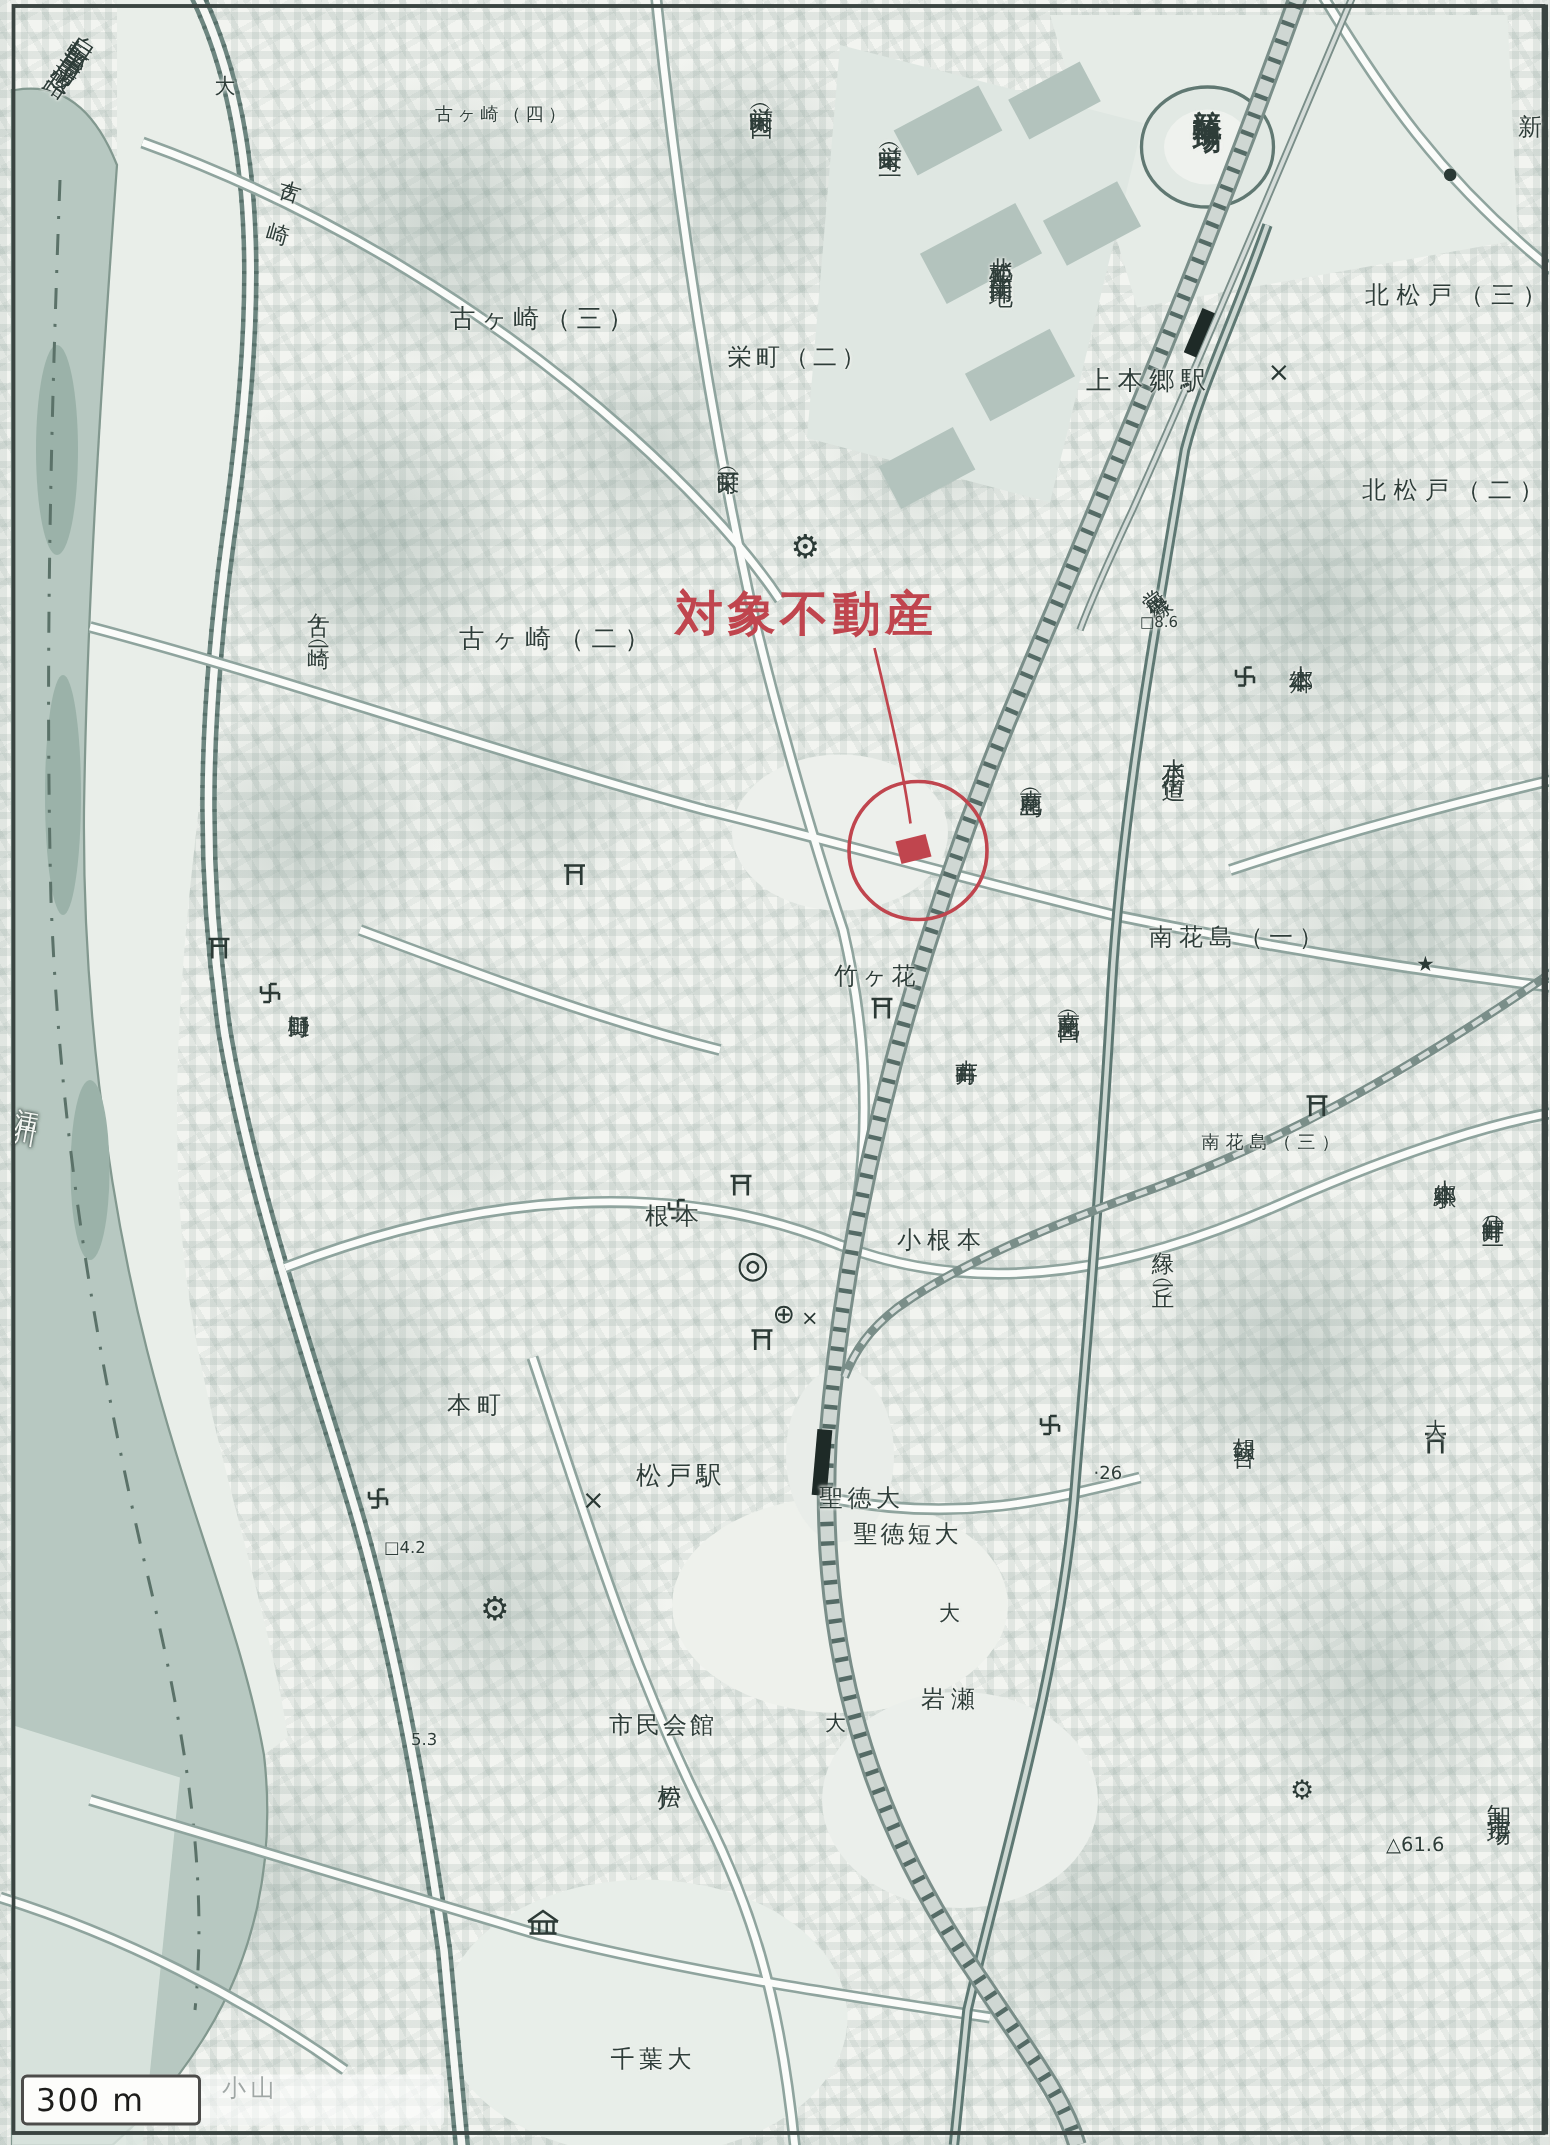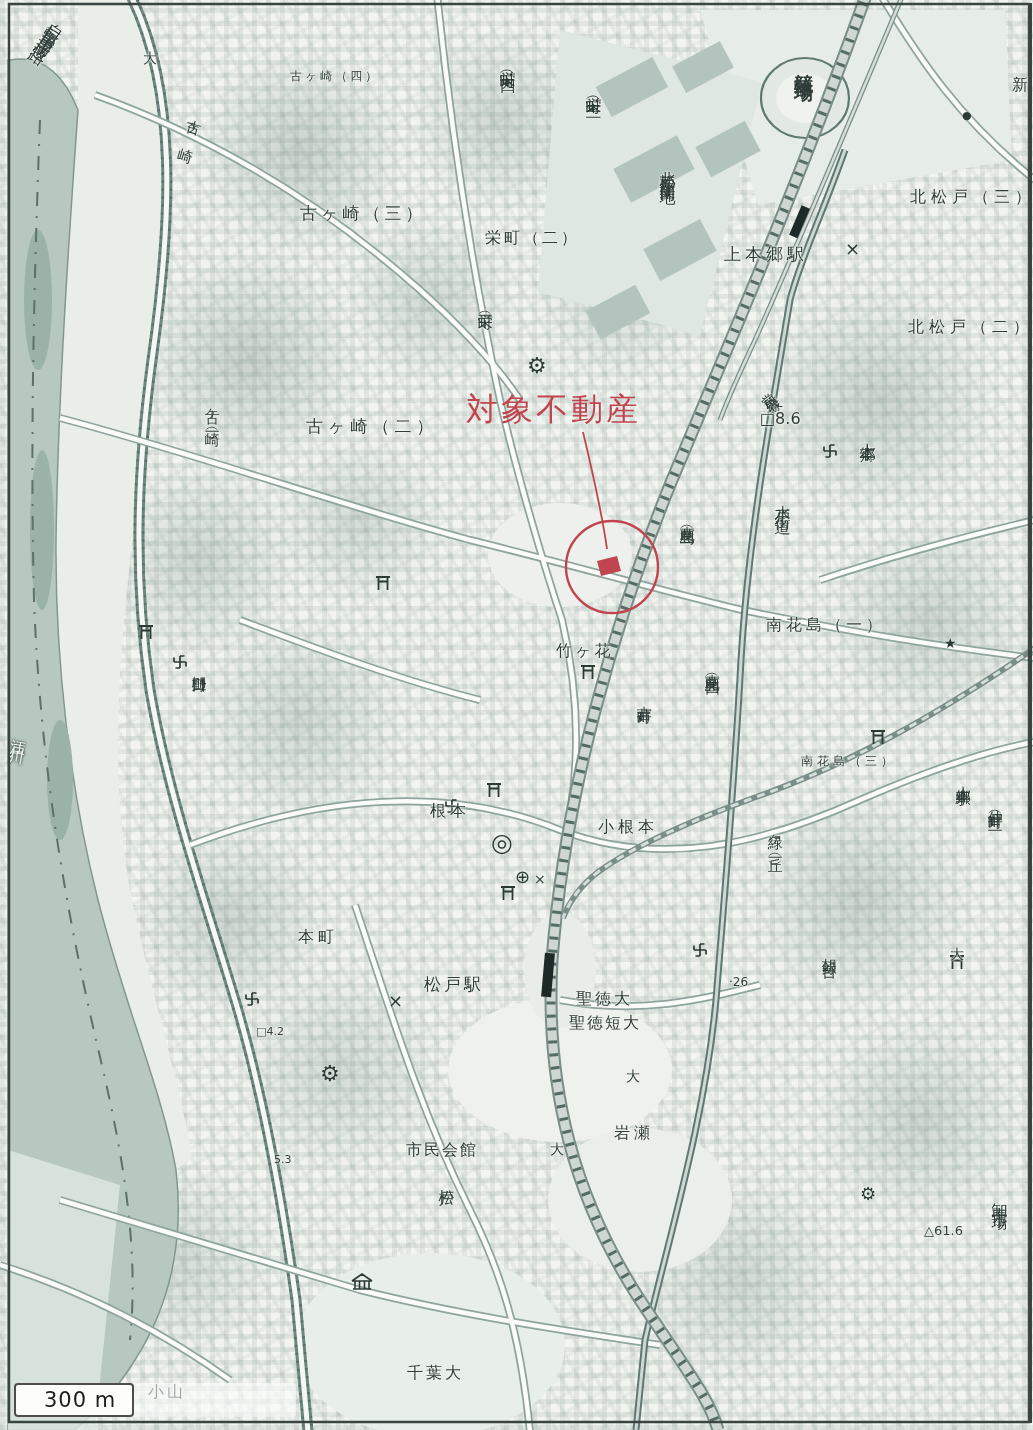--- a/index.html
+++ b/index.html
@@ -39,27 +39,27 @@
   #label-layer{position:absolute;inset:0;z-index:30;pointer-events:none;}
   .map-label{
     position:absolute;color:#2e3d39;white-space:nowrap;line-height:1.15;
     text-shadow:0 0 2px rgba(244,246,242,.95),0 0 2px rgba(244,246,242,.95),0 0 3px rgba(244,246,242,.9);
   }
   .map-label.v{writing-mode:vertical-rl;text-orientation:upright;}
   .map-symbol{position:absolute;color:#2b3a36;line-height:1;
     text-shadow:0 0 2px rgba(244,246,242,.9);}
   .annotation-text{
     position:absolute;left:450px;top:388px;z-index:40;
-    color:#c0454e;font-size:32px;font-weight:400;letter-spacing:3px;white-space:nowrap;margin-left:16px;
+    color:#c0454e;font-size:32px;font-weight:700;letter-spacing:3px;white-space:nowrap;
   }
   .scale-strip{position:absolute;left:14px;top:1383px;width:282px;height:34px;
     background:rgba(255,255,255,.55);z-index:45;border-radius:3px;}
   .scale-box{position:absolute;left:14px;top:1383px;width:120px;height:34px;z-index:46;
     background:#fdfdfb;border:2px solid #4c4c4a;border-radius:4px;box-sizing:border-box;
-    display:flex;align-items:center;padding-left:28px;
+    display:flex;align-items:center;padding-left:8px;
     font-size:21px;color:#1d1d1b;letter-spacing:1px;}
   .frame{position:absolute;left:8px;top:3px;right:1px;bottom:7px;z-index:48;
     border:2px solid #3a4441;pointer-events:none;}
 </style>
 </head>
 <body>
 
 <div class="stage">
 
   <div class="tex"></div>
@@ -213,32 +213,32 @@
       <div class="map-label v" style="left: 635px; top: 694px; font-size: 15px; letter-spacing: 2px;">吉井町</div>
       <div class="map-label" style="left: 430px; top: 762px; font-size: 16px; letter-spacing: 4px; margin-top: 40px;">根本</div>
       <div class="map-label v" style="left: 190px; top: 664px; font-size: 15px; letter-spacing: 2px;">樋野口</div>
       <div class="map-label" style="left: 598px; top: 818px; font-size: 16px; letter-spacing: 4px;">小根本</div>
       <div class="map-label v" style="left: 766px; top: 824px; font-size: 15px; letter-spacing: 2px;">緑ヶ丘（一）</div>
       <div class="map-label v" style="left: 954px; top: 774px; font-size: 15px; letter-spacing: 2px;">上本郷駅</div>
       <div class="map-label v" style="left: 986px; top: 799px; font-size: 15px; letter-spacing: 2px;">仲井町（三）</div>
       <div class="map-label v" style="left: 820px; top: 946px; font-size: 15px; letter-spacing: 3px;">胡録台</div>
       <div class="map-label" style="left: 298px; top: 928px; font-size: 16px; letter-spacing: 4px;">本町</div>
       <div class="map-label" style="left: 424px; top: 975px; font-size: 17px; letter-spacing: 3px;">松戸駅</div>
-      <div class="map-label" style="left: 576px; top: 990px; font-size: 16px; letter-spacing: 3px;">聖徳大</div>
+      <div class="map-label" style="left: 546px; top: 990px; font-size: 16px; letter-spacing: 3px;">聖徳大</div>
       <div class="map-label" style="left: 569px; top: 1014px; font-size: 16px; letter-spacing: 2px;">聖徳短大</div>
       <div class="map-label" style="left: 614px; top: 1124px; font-size: 16px; letter-spacing: 4px;">岩瀬</div>
       <div class="map-label" style="left: 406px; top: 1141px; font-size: 16px; letter-spacing: 2px;">市民会館</div>
       <div class="map-label v" style="left: 437px; top: 1176px; font-size: 16px; letter-spacing: 3px;">松戸</div>
       <div class="map-label" style="left: 407px; top: 1364px; font-size: 16px; letter-spacing: 3px;">千葉大</div>
       <div class="map-label" style="left: 148px; top: 1383px; font-size: 16px; letter-spacing: 3px;">小山</div>
       <div class="map-label v" style="left: 990px; top: 1190px; font-size: 16px; letter-spacing: 4px;">卸売市場</div>
       <div class="map-label v" style="left: 12px; top: 726px; font-size: 16px; letter-spacing: 4px; color: rgb(243, 246, 242); text-shadow: rgb(74, 90, 85) 0px 0px 2px, rgb(74, 90, 85) 0px 0px 2px, rgb(74, 90, 85) 0px 0px 3px; transform-origin: left top; transform: rotate(10deg);">江戸川</div>
       <div class="map-label" style="left: 924px; top: 1224px; font-size: 13px; text-align: center;">△61.6</div>
       <div class="map-label" style="left: 729px; top: 976px; font-size: 12px;">·26</div>
-      <div class="map-label" style="left: 760px; top: 410px; font-size: 16px;">□8.6</div>
+      <div class="map-label" style="left: 760px; top: 410px; font-size: 10px;">□8.6</div>
       <div class="map-label" style="left: 256px; top: 1026px; font-size: 11px;">□4.2</div>
       <div class="map-label" style="left: 274px; top: 1154px; font-size: 11px;">5.3</div>
       <div class="map-label" style="left: 143px; top: 50px; font-size: 14px;">大</div>
       <div class="map-label" style="left: 626px; top: 1068px; font-size: 14px;">大</div>
       <div class="map-label" style="left: 550px; top: 1141px; font-size: 14px;">大</div>
       <div class="map-label" style="left: 950px; top: 946px; font-size: 14px;">大</div>
       <span class="map-symbol" style="left: 845px; top: 240px; font-size: 18px;">×</span>
       <span class="map-symbol" style="left: 388px; top: 992px; font-size: 18px;">×</span>
       <span class="map-symbol" style="left: 534px; top: 872px; font-size: 14px;">×</span>
       <span class="map-symbol" style="left: 515px; top: 868px; font-size: 18px;">⊕</span>

